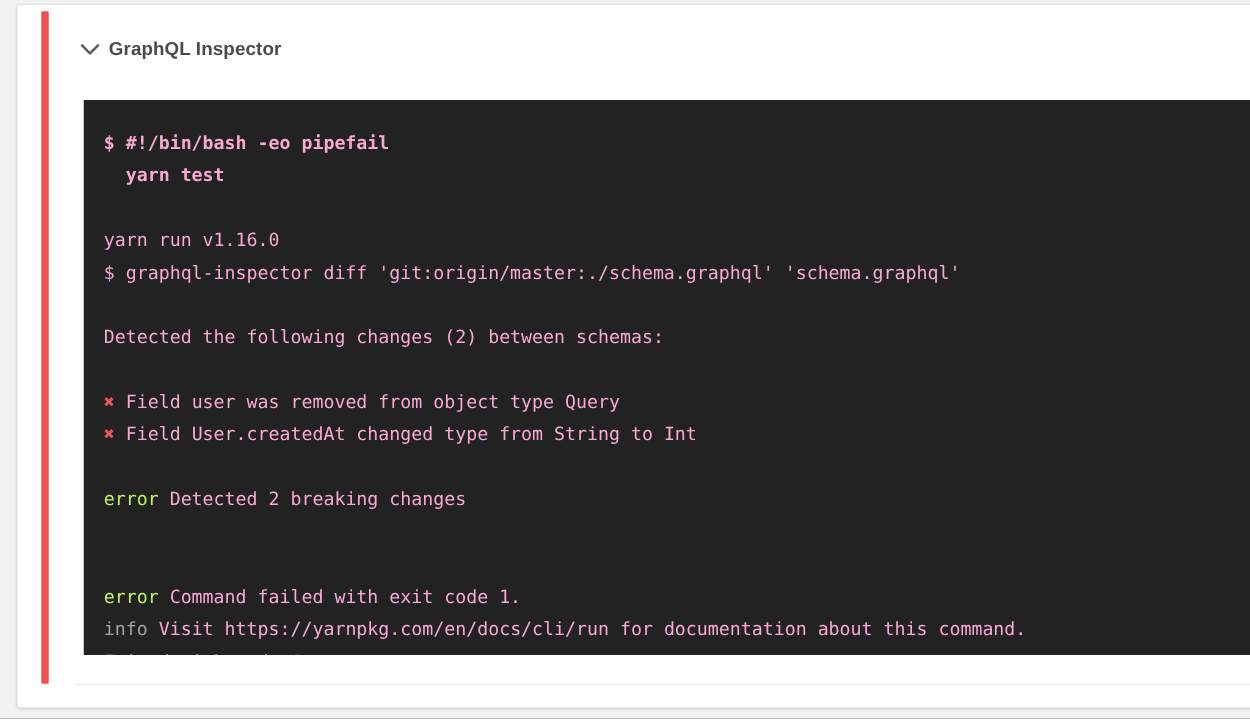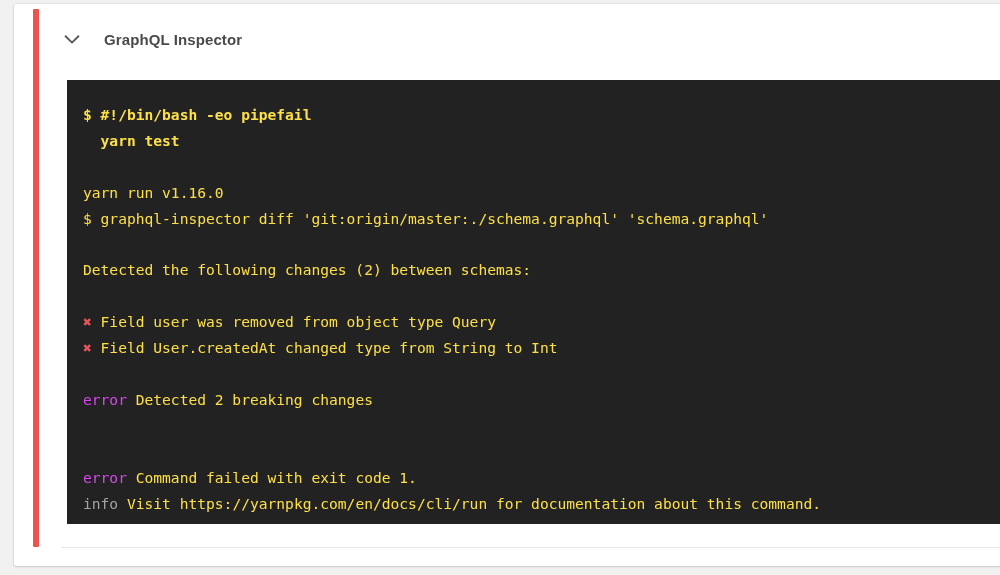--- a/index.html
+++ b/index.html
@@ -40,21 +40,21 @@
   }
 
   
   .step-header {
     position: absolute;
     left: 47px;
     top: 18px;
     height: 34px;
     display: flex;
     align-items: center;
-    gap: 21px;
+    gap: 4px;
     cursor: pointer;
   }
   .chevron-icon {
     width: 22px;
     height: 22px;
     display: block;
     flex: none;
   }
   .chevron-icon svg { display: block; }
   .step-title {
@@ -83,23 +83,23 @@
     line-height: 25.9px;
     color: #e4e4e4;
     white-space: pre;
     margin: 0;
   }
   .line { white-space: pre; min-height: 25.9px; }
   .line.cmd { font-weight: bold; color: #ffffff; }
   .line.blank { color: transparent; }
 
   .tok-mark   { color: #e8535a; }     
-  .tok-error  { color: #d946ef; }     
+  .tok-error  { color: #bef264; }     
   .tok-info   { color: #a3a3a3; }     
-  .tok-text   { color: #fde047; }
+  .tok-text   { color: #f9a8d4; }
 
   
   .step-divider {
     position: absolute;
     left: 47px;
     top: 543px;
     right: 0;
     height: 1px;
     background: #e8e8e8;
   }

